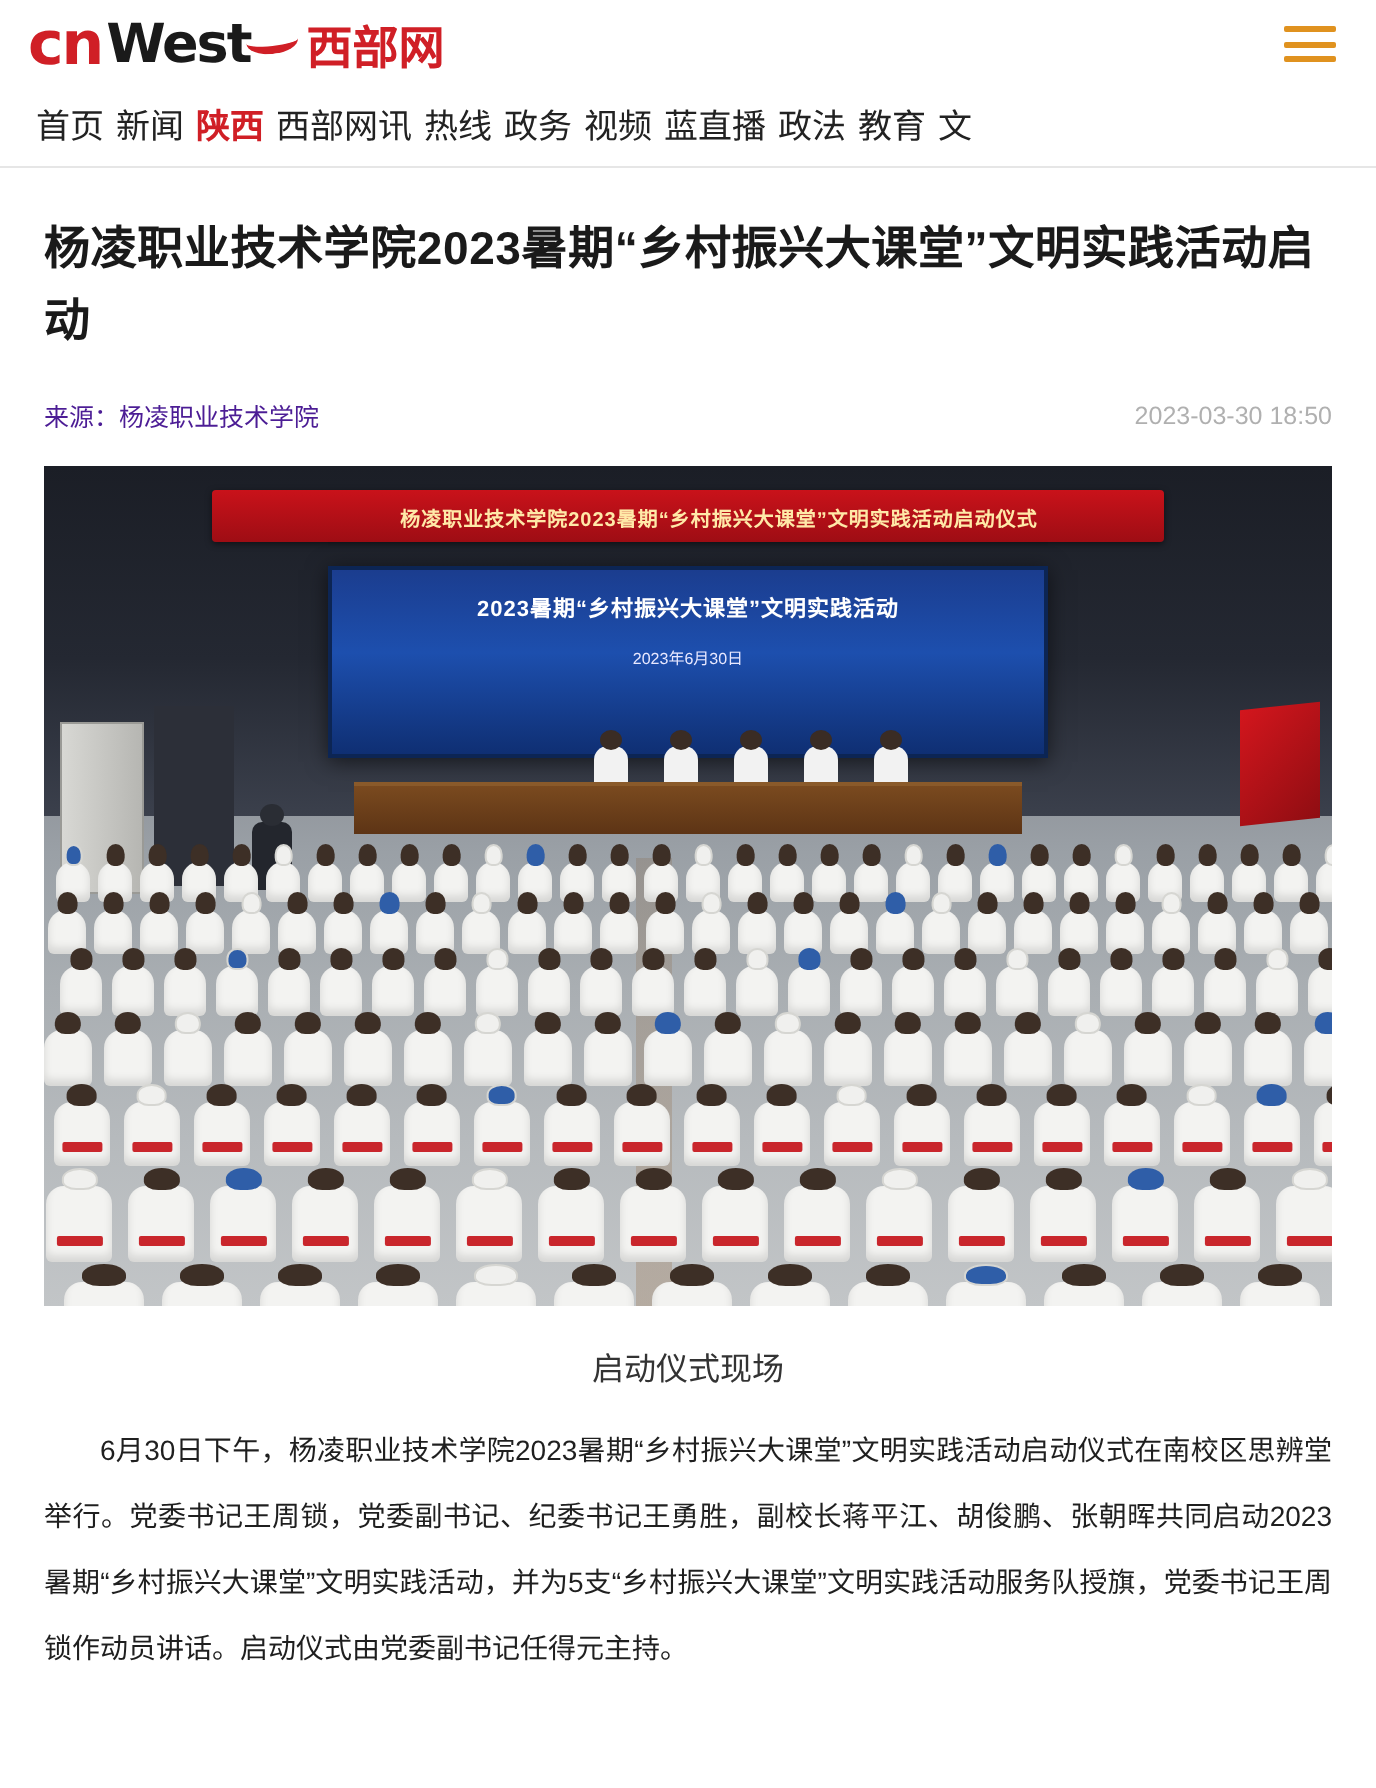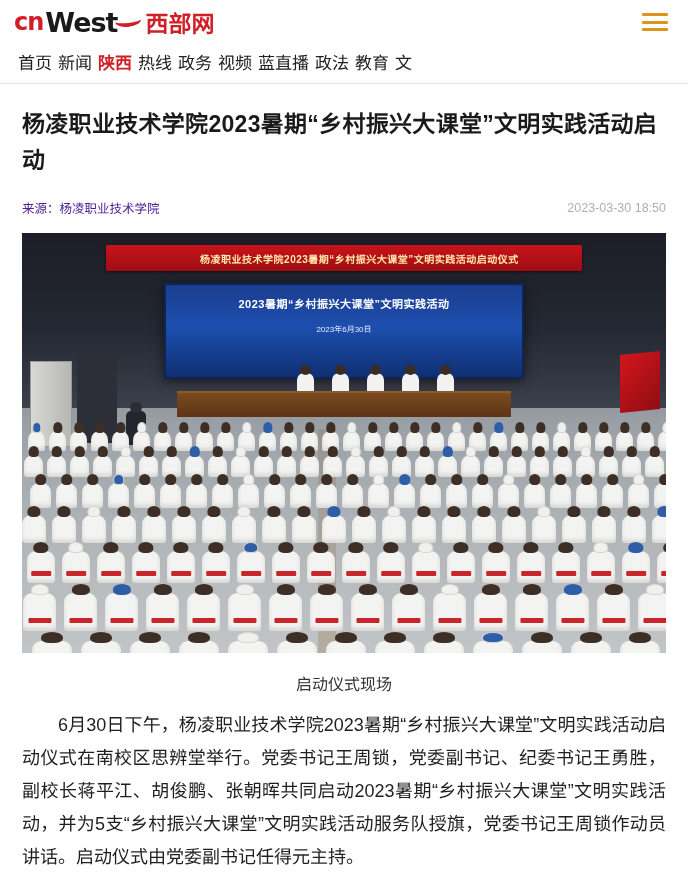--- a/index.html
+++ b/index.html
@@ -25,21 +25,21 @@
     padding: 0 20px 0 14px;
     background: #ffffff;
   }
   .logo {
     display: flex;
     align-items: center;
     gap: 2px;
     user-select: none;
   }
   .logo-cn {
-    font-size: 24px;
+    font-size: 30px;
     font-weight: bold;
     color: #d01f26;
     letter-spacing: -1px;
     font-family: "DejaVu Sans", sans-serif;
   }
   .logo-west {
     font-size: 27px;
     font-weight: bold;
     color: #1a1a1a;
     letter-spacing: -1px;
@@ -299,21 +299,21 @@
     background: #2a2d34; border-radius: 50%;
   }
 
   .photo-caption {
     text-align: center;
     font-size: 16px;
     color: #333;
     padding: 18px 0 14px 0;
   }
   .body-text {
-    font-size: 18px;
+    font-size: 14px;
     line-height: 33px;
     color: #1f1f1f;
     text-align: justify;
     text-indent: 2em;
     margin: 0;
     padding-bottom: 18px;
   }
 </style>
 </head>
 <body>
@@ -330,20 +330,21 @@
     <span></span>
     <span></span>
   </div>
 </div>
 
 <div class="nav-bar">
   <div class="nav-scroll">
     <div class="nav-item">首页</div>
     <div class="nav-item">新闻</div>
     <div class="nav-item active">陕西</div>
+    <div class="nav-item">西部网讯</div>
     <div class="nav-item">热线</div>
     <div class="nav-item">政务</div>
     <div class="nav-item">视频</div>
     <div class="nav-item">蓝直播</div>
     <div class="nav-item">政法</div>
     <div class="nav-item">教育</div>
     <div class="nav-item">文</div>
   </div>
   <div class="nav-fade"></div>
 </div>

